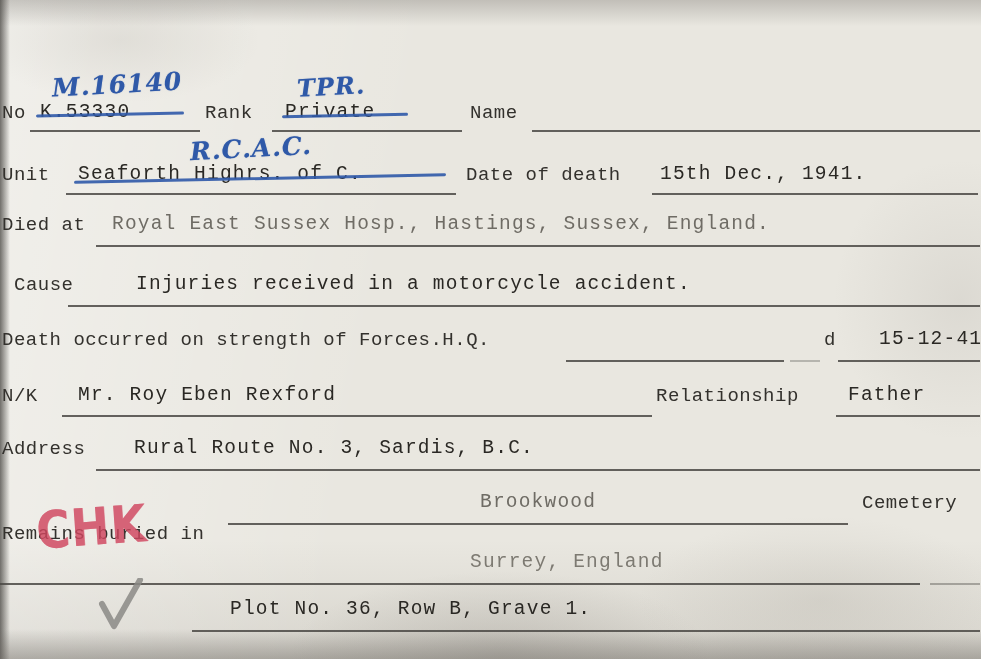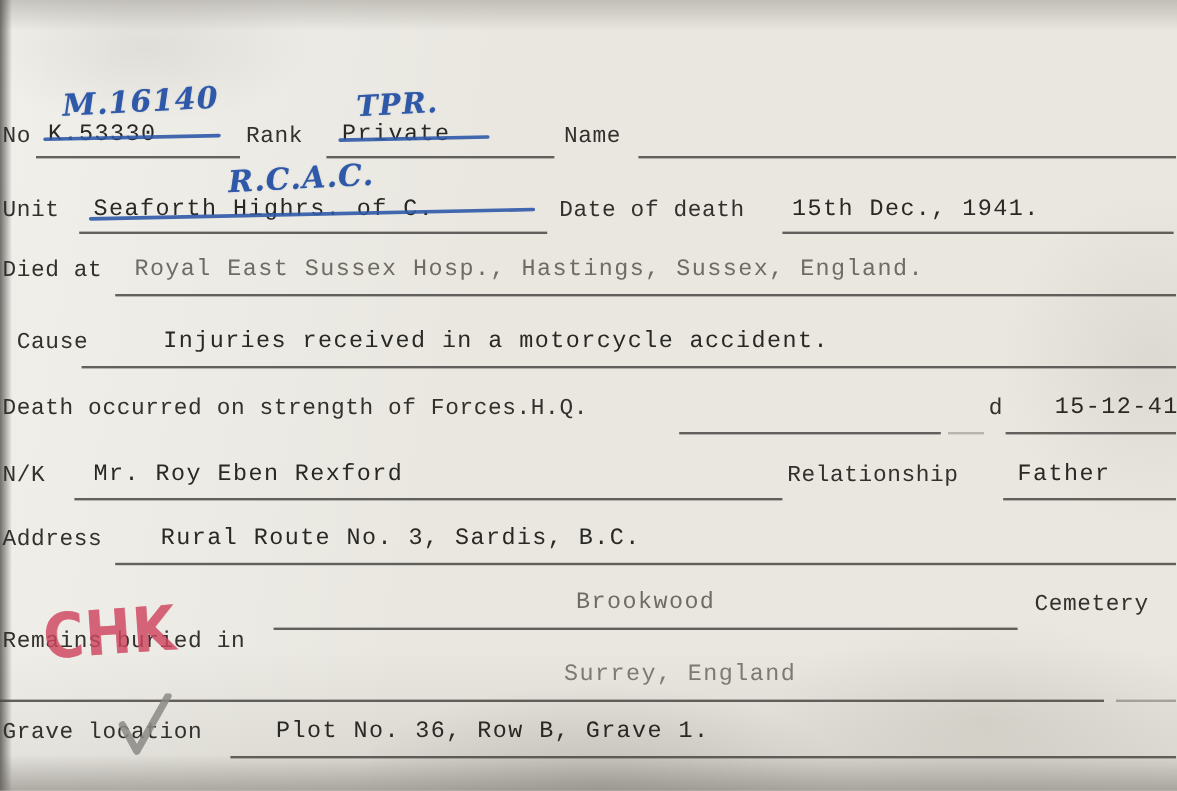--- a/index.html
+++ b/index.html
@@ -214,21 +214,20 @@
     <span class="lbl" style="left:862px; top:2px;">Cemetery</span>
   </div>
 
   <div class="row" style="top:550px;">
     <span class="val faint2" style="left:470px; top:1px;">Surrey, England</span>
     <div class="rule" style="left:0px; top:33px; width:920px;"></div>
     <div class="rule soft" style="left:930px; top:33px; width:50px; opacity:0.45;"></div>
   </div>
 
   <div class="row" style="top:597px;">
-    <span class="lbl" style="left:2px; top:2px;">Grave location</span>
     <span class="val" style="left:230px; top:1px;">Plot No. 36, Row B, Grave 1.</span>
     <div class="rule" style="left:192px; top:33px; width:788px;"></div>
   </div>
 
   <div class="stamp" style="left:36px; top:500px;">CHK</div>
 
   <svg class="checkmark" style="left:98px; top:578px;" viewBox="0 0 46 54">
     <path d="M4 26 L16 48 L42 2" fill="none" stroke="#8b8a86" stroke-width="6" stroke-linecap="round" stroke-linejoin="round" opacity="0.85"></path>
   </svg>
 </div>

